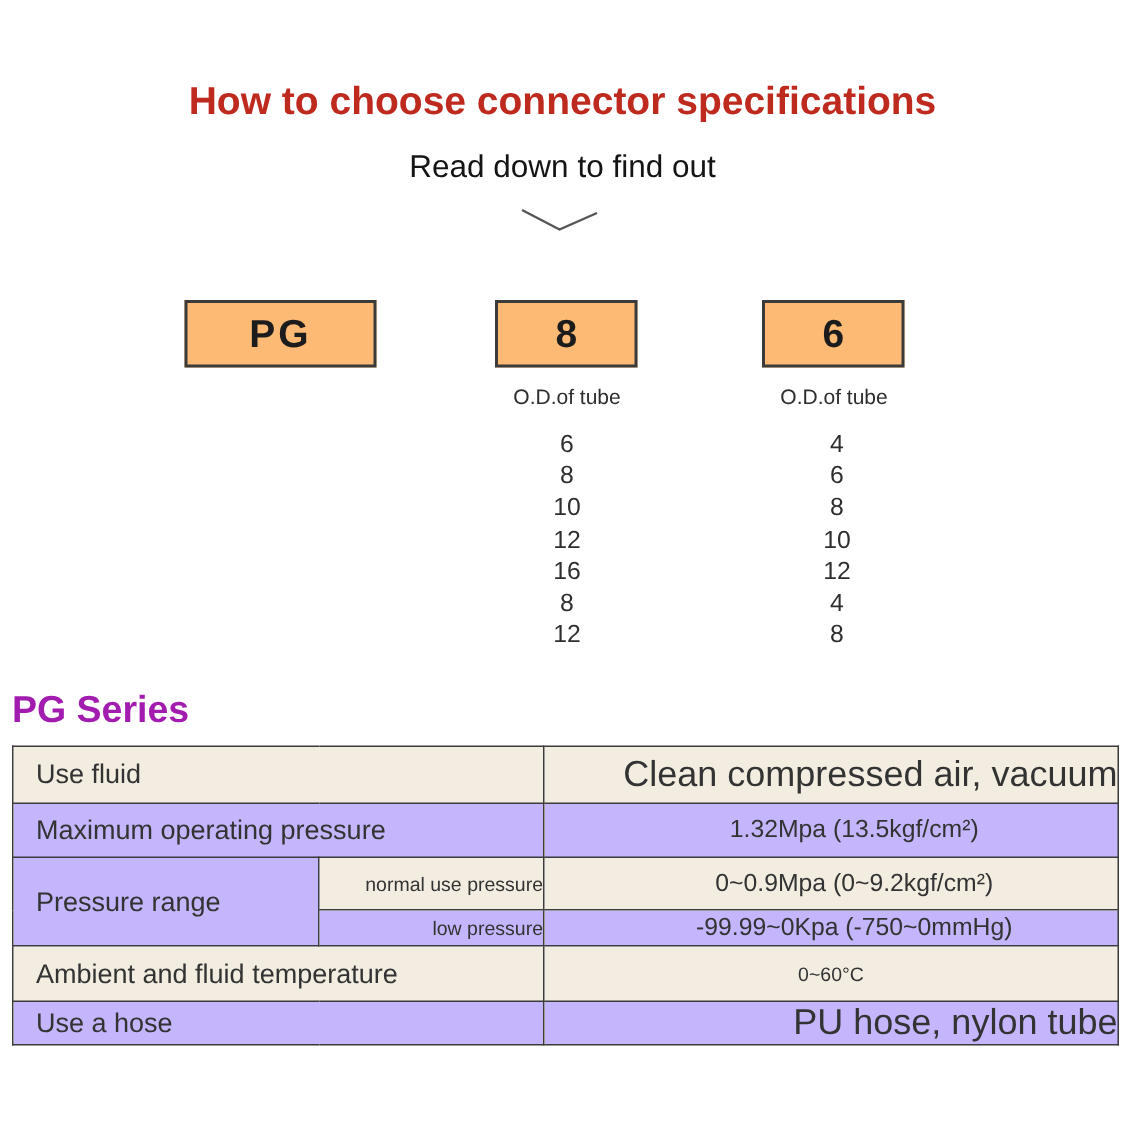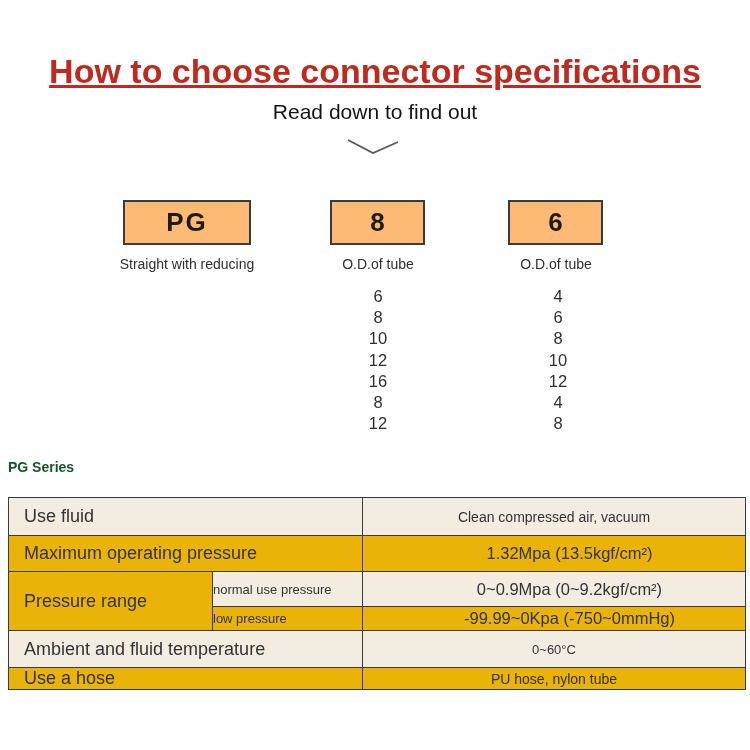--- a/index.html
+++ b/index.html
@@ -11,24 +11,23 @@
     height: 750px;
     background: #ffffff;
     overflow: hidden;
   }
 
   .title {
     position: absolute;
     top: 52px; left: 0;
     width: 100%;
     text-align: center;
-    font-size: 34px;
+    font-size: 26px;
     font-weight: bold;
     color: #bf2a1f;
-    text-decoration: underline;
   }
   .subtitle {
     position: absolute;
     top: 100px; left: 0;
     width: 100%;
     text-align: center;
     font-size: 21px;
     color: #141414;
   }
   .chevron {
@@ -72,44 +71,44 @@
     line-height: 21.2px;
     text-align: center;
     color: #2e2e2e;
   }
   .options.o1 { left: 353px; }
   .options.o2 { left: 533px; }
 
   .series-heading {
     position: absolute;
     left: 8px; top: 459px;
-    font-size: 14px;
+    font-size: 25px;
     font-weight: bold;
-    color: #14532d;
+    color: #a21caf;
   }
 
   table.spec {
     position: absolute;
     left: 8px; top: 497px;
     width: 737px;
     border-collapse: collapse;
     table-layout: fixed;
     border-radius: 30px;
   }
   table.spec td {
     border: 1.6px solid #3b3b3b;
     color: #333;
     overflow: hidden;
   }
   table.spec .cream { background: #f3ede1; }
-  table.spec .white { background: #eab308; }
+  table.spec .white { background: #c4b5fd; }
   td.lbl { font-size: 18px; padding-left: 15px; }
-  td.sub { font-size: 13px; text-align: left; color: #3a3a3a; }
+  td.sub { font-size: 13px; text-align: right; color: #3a3a3a; }
   td.val { text-align: center; }
-  td.val.v-lg { font-size: 14px; }
+  td.val.v-lg { font-size: 24px; text-align: right; }
   td.val.v-md { font-size: 16.5px; padding-left: 31px; }
   td.val.v-sm { font-size: 13px; }
   tr.r1 { height: 38px; }
   tr.r2 { height: 36px; }
   tr.r3 { height: 35px; }
   tr.r4 { height: 24px; }
   tr.r5 { height: 37px; }
   tr.r6 { height: 20px; margin-left: 11px; }
 </style>
 </head>
@@ -129,21 +128,20 @@
   <div class="code-box pg">
     <span>PG</span>
   </div>
   <div class="code-box b8">
     <span>8</span>
   </div>
   <div class="code-box b6">
     <span>6</span>
   </div>
 
-  <div class="box-label l1">Straight with reducing</div>
   <div class="box-label l2">O.D.of tube</div>
   <div class="box-label l3">O.D.of tube</div>
 
   <div class="options o1">
     <div>6</div>
     <div>8</div>
     <div>10</div>
     <div>12</div>
     <div>16</div>
     <div>8</div>

